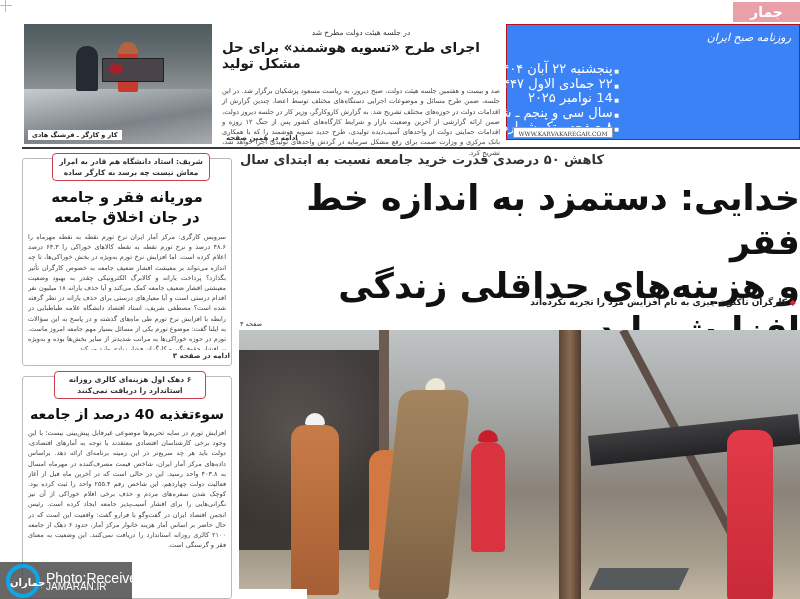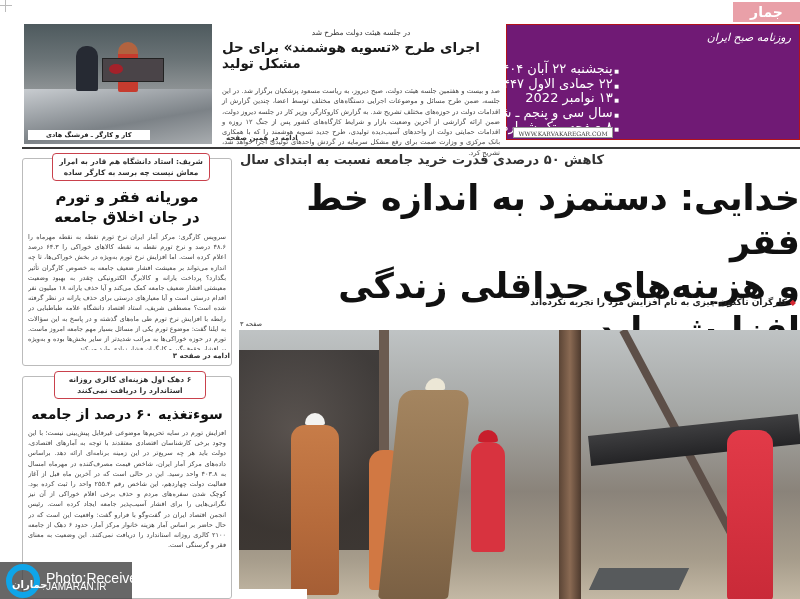--- a/index.html
+++ b/index.html
@@ -6,36 +6,36 @@
   html, body { width: 800px; height: 599px; overflow: hidden; background: #ffffff; }
   body { position: relative; font-family: "DejaVu Sans", sans-serif; color: #1a1a1a; direction: rtl; }
 
   .crop-mark { position: absolute; left: 0; top: 0; width: 12px; height: 12px; }
   .crop-mark::before, .crop-mark::after { content: ""; position: absolute; background: #bbb; }
   .crop-mark::before { left: 5px; top: 0; width: 1px; height: 12px; }
   .crop-mark::after { left: 0; top: 5px; width: 12px; height: 1px; }
 
   
   .brand-tag { position: absolute; left: 733px; top: 2px; width: 67px; height: 20px; background: #e9a0a8; color: #fff; font-weight: bold; font-size: 14px; text-align: center; line-height: 20px; }
-  .masthead { position: absolute; left: 506px; top: 24px; width: 294px; height: 116px; background: #701a75; color: #fff; border: 1px solid #b3121b; }
+  .masthead { position: absolute; left: 506px; top: 24px; width: 294px; height: 116px; background: #3b82f6; color: #fff; border: 1px solid #b3121b; }
   .masthead .tagline { position: absolute; right: 8px; top: 6px; font-size: 11px; font-style: italic; font-family: "DejaVu Serif", serif; }
   .masthead .logo { position: absolute; right: 8px; top: 24px; font-size: 54px; font-weight: bold; font-family: "DejaVu Serif", serif; letter-spacing: -1px; line-height: 80px; text-shadow: 0 0 1px #fff; }
   .masthead .info { position: absolute; left: 6px; top: 38px; width: 106px; font-size: 13px; line-height: 11.5px; }
   .masthead .info li { list-style: none; white-space: nowrap; }
   .masthead .info li::before { content: "■ "; font-size: 5px; }
   .masthead .site { position: absolute; left: 6px; top: 102px; width: 100px; height: 11px; background: #fff; color: #333; font-size: 6px; line-height: 11px; text-align: center; direction: ltr; font-family: "DejaVu Serif", serif; border: 1px solid #999; }
 
   
   .top-photo { position: absolute; left: 24px; top: 24px; width: 188px; height: 120px; background: linear-gradient(180deg, #4e5a5e 0%, #6b7477 30%, #8e9395 55%, #b4b6b1 80%, #9a9b96 100%); overflow: hidden; }
   .top-photo .shelf { position: absolute; left: 0; top: 65px; width: 100%; height: 55px; background: linear-gradient(170deg, #c8ccd0, #7c8287 60%, #a9adb0); }
   .top-photo .person1 { position: absolute; left: 52px; top: 22px; width: 22px; height: 45px; background: #262a33; border-radius: 10px 10px 2px 2px; }
   .top-photo .person2 { position: absolute; left: 94px; top: 18px; width: 20px; height: 50px; background: linear-gradient(#b2633f 0 25%, #c63b2e 25%); border-radius: 10px 10px 2px 2px; }
   .top-photo .sign { position: absolute; left: 78px; top: 34px; width: 62px; height: 24px; background: #4a4448; border: 1px solid #222; }
   .top-photo .sign::before { content: ""; position: absolute; left: 6px; top: 5px; width: 14px; height: 10px; background: #a4212a; border-radius: 50%; }
-  .top-photo .caption { position: absolute; left: 4px; bottom: 4px; background: #fff; color: #222; font-size: 6.5px; padding: 1px 18px; font-weight: bold; }
+  .top-photo .caption { position: absolute; left: 4px; bottom: 4px; background: #fff; color: #222; font-size: 6.5px; padding: 1px 4px; font-weight: bold; }
 
   
   .top-article { position: absolute; left: 222px; top: 26px; width: 278px; height: 118px; text-align: right; }
   .top-article .kicker { font-size: 7.5px; text-align: center; color: #333; margin-top: 2px; }
   .top-article .headline { font-size: 13.5px; font-weight: bold; text-align: left; margin-top: 2px; }
   .top-article .body { font-size: 6.7px; line-height: 10.3px; color: #444; margin-top: 15px; text-align: justify; }
   .top-article .more { position: absolute; left: 4px; bottom: 2px; font-size: 7px; font-weight: bold; color: #333; }
 
   .rule-top { position: absolute; left: 22px; top: 147px; width: 778px; height: 2px; background: #3a3a3a; }
 
@@ -66,36 +66,36 @@
   .w5 { left: 488px; top: 100px; width: 46px; height: 170px; background: linear-gradient(#e23a48, #c92a38); }
   .mp-bench { position: absolute; left: 355px; top: 238px; width: 90px; height: 22px; background: #575a5c; transform: skewX(-25deg); }
   .mp-caption { position: absolute; left: 0; bottom: 0; width: 68px; height: 10px; background: #fff; }
   .box { position: absolute; border: 1px solid #bbb; border-radius: 3px; background: #fff; }
   .pull { position: absolute; border: 1px solid #c9414c; border-radius: 4px; background: #fff; text-align: center; font-size: 7.5px; line-height: 11px; font-weight: bold; color: #333; padding: 2px 6px; }
   .col-headline { position: absolute; text-align: center; font-weight: bold; color: #111; }
   .col-body { position: absolute; font-size: 6.5px; line-height: 10.2px; color: #444; text-align: justify; }
   .col-more { position: absolute; font-size: 7px; font-weight: bold; color: #333; }
 
   .watermark { position: absolute; left: 0; top: 562px; width: 132px; height: 37px; background: rgba(70,70,70,0.82); color: #fff; direction: ltr; }
-  .watermark .logo-circle { position: absolute; left: 6px; top: 2px; width: 34px; height: 34px; border: 6px solid #0ea5e9; border-radius: 50%; font-size: 10px; text-align: center; line-height: 30px; font-weight: bold; }
+  .watermark .logo-circle { position: absolute; left: 6px; top: 2px; width: 34px; height: 34px; border: 4px solid #0ea5e9; border-radius: 50%; font-size: 10px; text-align: center; line-height: 30px; font-weight: bold; }
   .watermark .wm1 { position: absolute; left: 46px; top: 1px; font-size: 14px; font-family: "Liberation Sans", sans-serif; margin-top: 7px; }
   .watermark .wm2 { position: absolute; left: 46px; top: 19px; font-size: 10px; font-family: "Liberation Sans", sans-serif; }
 </style>
 </head>
 <body>
 
 <div class="crop-mark"></div>
 
 <div class="brand-tag">جمار</div>
 <div class="masthead">
   <div class="tagline">روزنامه صبح ایران</div>
   <ul class="info">
     <li>پنجشنبه ۲۲ آبان ۱۴۰۴</li>
     <li>۲۲ جمادی الاول ۱۴۴۷</li>
-    <li>۱۳ نوامبر 2022</li>
+    <li>14 نوامبر ۲۰۲۵</li>
     <li>سال سی و پنجم ـ شماره ۹۹۰۱</li>
     <li>۸ صفحه ـ تک شماره ۱۰۰۰۰۰ ریال</li>
   </ul>
   <div class="site">WWW.KARVAKAREGAR.COM</div>
 </div>
 
 <div class="top-photo">
   <div class="shelf"></div>
   <div class="person1"></div>
   <div class="person2"></div>
@@ -139,28 +139,28 @@
   <div class="mp-pole"></div>
   <div class="mp-beam"></div>
   <div class="worker w5"></div>
   <div class="mp-bench"></div>
   <div class="mp-caption"></div>
 </div>
 
 <div class="box" style="left:22px; top:158px; width:210px; height:208px;"></div>
 <div class="pull" style="left:52px; top:153px; width:158px;">شریف: استاد دانشگاه هم قادر به امرار معاش نیست چه برسد به کارگر ساده</div>
 <div class="col-headline" style="left:24px; top:187px; width:206px; font-size:15px; line-height:20px;">
-  <div>موریانه فقر و تورم</div>
+  <div>موریانه فقر و جامعه</div>
   <div>در جان اخلاق جامعه</div>
 </div>
 <div class="col-body" style="left:28px; top:232px; width:198px; height:118px; overflow:hidden;">سرویس کارگری: مرکز آمار ایران نرخ تورم نقطه به نقطه مهرماه را ۴۸.۶ درصد و نرخ تورم نقطه به نقطه کالاهای خوراکی را ۶۴.۳ درصد اعلام کرده است. اما افزایش نرخ تورم به‌ویژه در بخش خوراکی‌ها، تا چه اندازه می‌تواند بر معیشت اقشار ضعیف جامعه به خصوص کارگران تأثیر بگذارد؟ پرداخت یارانه و کالابرگ الکترونیکی چقدر به بهبود وضعیت معیشتی اقشار ضعیف جامعه کمک می‌کند و آیا حذف یارانه ۱۸ میلیون نفر اقدام درستی است و آیا معیارهای درستی برای حذف یارانه در نظر گرفته شده است؟ مصطفی شریف، استاد اقتصاد دانشگاه علامه طباطبایی در رابطه با افزایش نرخ تورم طی ماه‌های گذشته و در پاسخ به این سؤالات به ایلنا گفت: موضوع تورم یکی از مسائل بسیار مهم جامعه امروز ماست. تورم در حوزه خوراکی‌ها به مراتب شدیدتر از سایر بخش‌ها بوده و به‌ویژه بر اقشار حقوق‌بگیر و کارگران فشار زیادی وارد می‌کند.</div>
 <div class="col-more" style="right:570px; top:352px;">ادامه در صفحه ۳</div>
 
 <div class="box" style="left:22px; top:376px; width:210px; height:223px;"></div>
 <div class="pull" style="left:54px; top:371px; width:152px;">۶ دهک اول هزینه‌ای کالری روزانه استاندارد را دریافت نمی‌کنند</div>
-<div class="col-headline" style="left:24px; top:404px; width:206px; font-size:14px; line-height:20px;">سوءتغذیه ۶۰ درصد از جامعه</div>
+<div class="col-headline" style="left:24px; top:404px; width:206px; font-size:14px; line-height:20px;">سوءتغذیه 40 درصد از جامعه</div>
 <div class="col-body" style="left:28px; top:428px; width:198px; height:168px; overflow:hidden;">افزایش تورم در سایه تحریم‌ها موضوعی غیرقابل پیش‌بینی نیست؛ با این وجود برخی کارشناسان اقتصادی معتقدند با توجه به آمارهای اقتصادی، دولت باید هر چه سریع‌تر در این زمینه برنامه‌ای ارائه دهد. براساس داده‌های مرکز آمار ایران، شاخص قیمت مصرف‌کننده در مهرماه امسال به ۴۰۳.۸ واحد رسید. این در حالی است که در آخرین ماه قبل از آغاز فعالیت دولت چهاردهم، این شاخص رقم ۲۵۵.۴ واحد را ثبت کرده بود. کوچک شدن سفره‌های مردم و حذف برخی اقلام خوراکی از آن نیز نگرانی‌هایی را برای اقشار آسیب‌پذیر جامعه ایجاد کرده است. رئیس انجمن اقتصاد ایران در گفت‌وگو با فرارو گفت: واقعیت این است که در حال حاضر بر اساس آمار هزینه خانوار مرکز آمار، حدود ۶ دهک از جامعه ۲۱۰۰ کالری روزانه استاندارد را دریافت نمی‌کنند. این وضعیت به معنای فقر و گرسنگی است.</div>
 
 <div class="watermark">
   <div class="logo-circle">جماران</div>
   <div class="wm1">Photo:Received</div>
   <div class="wm2">JAMARAN.IR</div>
 </div>
 
 </body></html>

